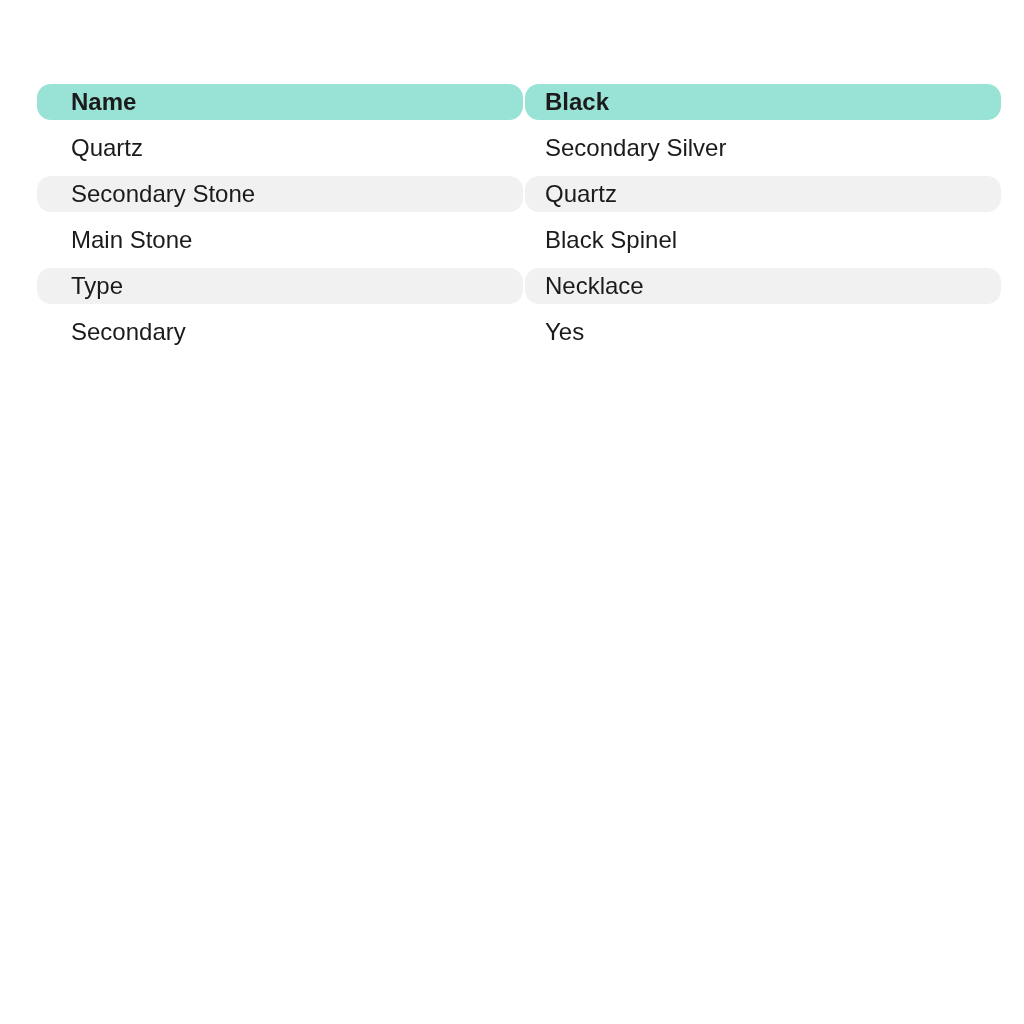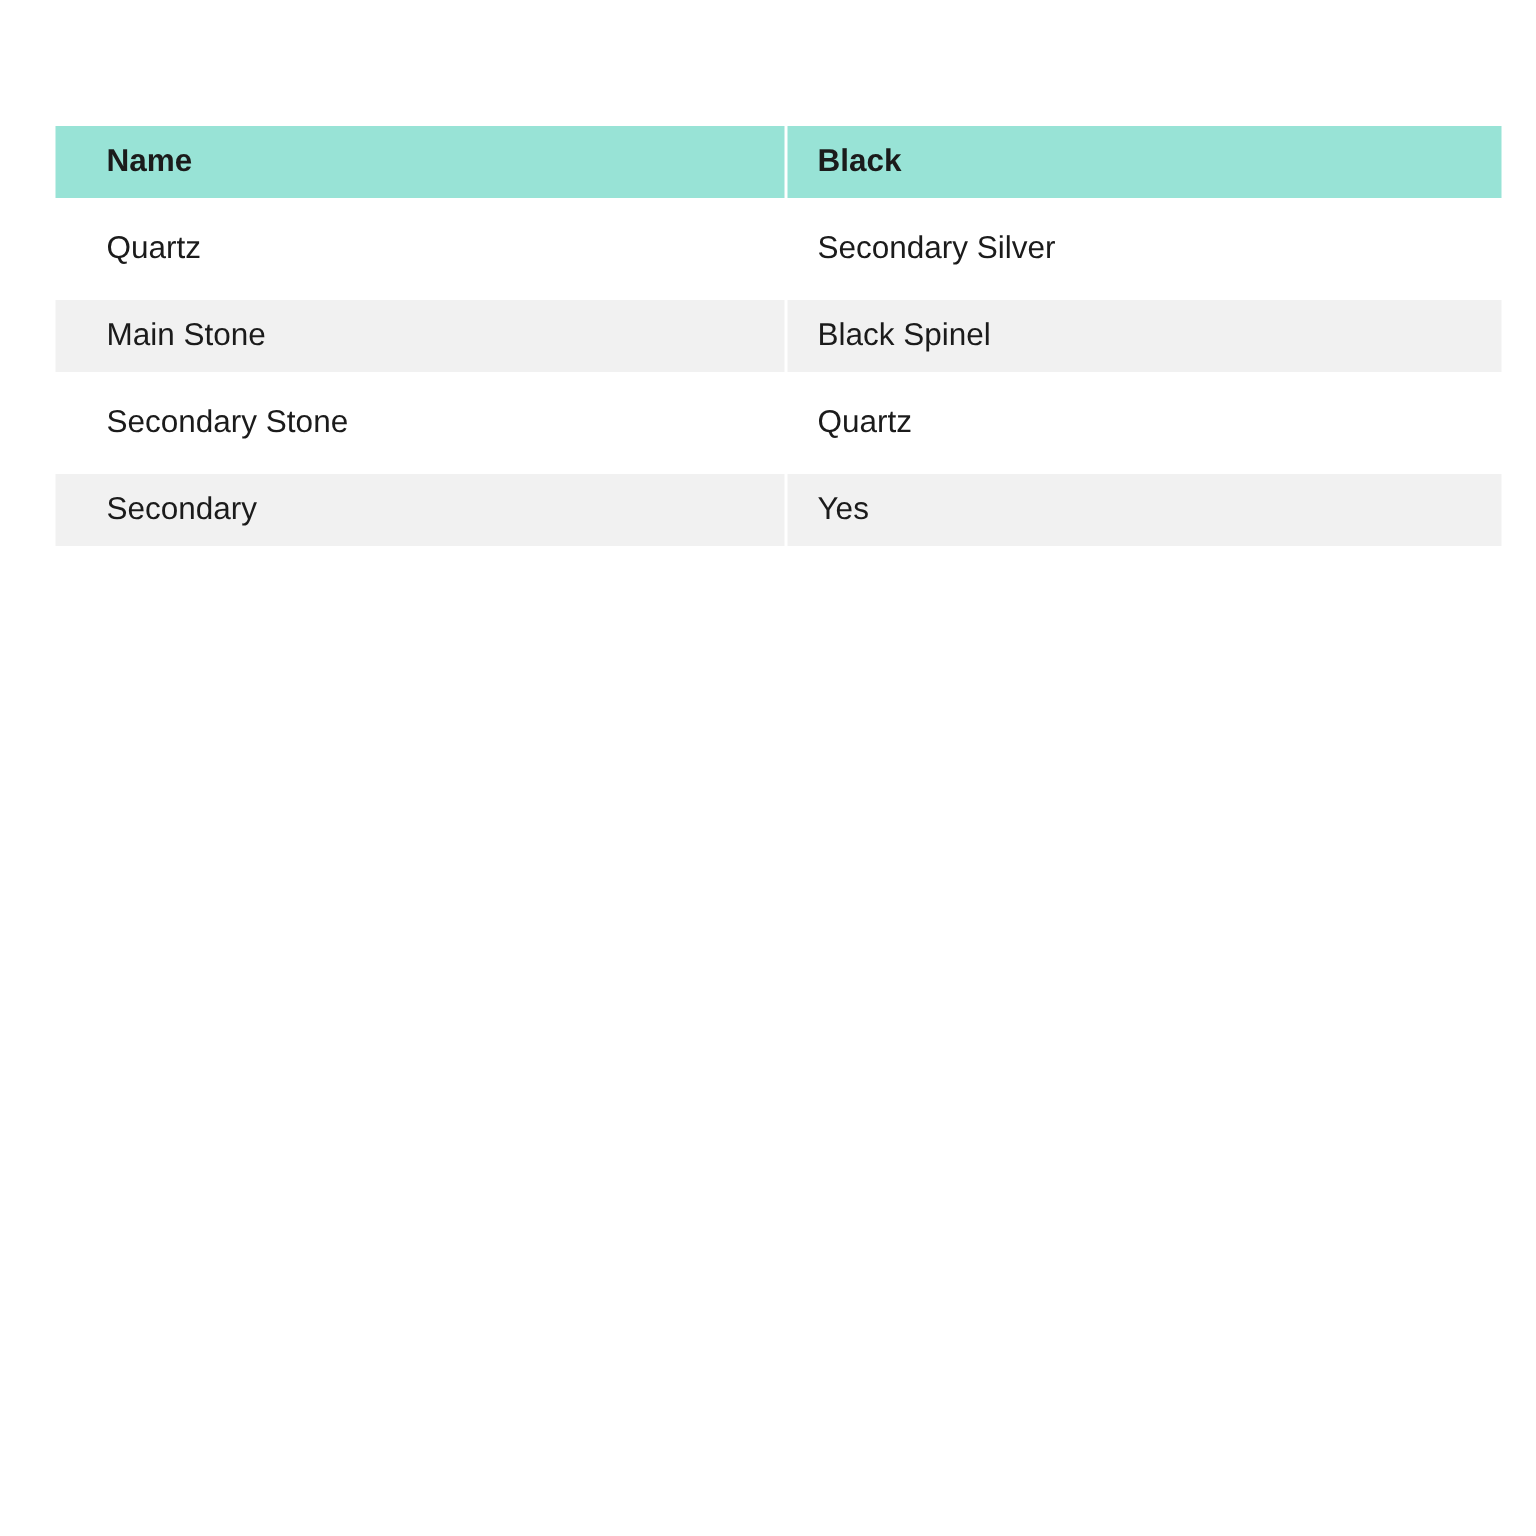--- a/index.html
+++ b/index.html
@@ -14,29 +14,30 @@
     border-collapse: separate;
     border-spacing: 2px 10px;
     table-layout: fixed;
     width: 968px;
     margin: 74px 0 0 35px;
   }
   table.attr-table col.c-name  { width: 486px; }
   table.attr-table col.c-value { width: 476px; }
   table.attr-table th,
   table.attr-table td {
-    height: 48px;
+    height: 36px;
     box-sizing: border-box;
     vertical-align: middle;
     text-align: left;
-    font-size: 21px;
+    font-size: 24px;
     color: var(--text-color, #1b1b1b);
     padding: 0 10px 0 20px;
     white-space: nowrap;
     overflow: hidden;
+    border-radius: 14px;
   }
   table.attr-table th:first-child,
   table.attr-table td:first-child {
     padding-left: 34px;
   }
   table.attr-table thead th {
     background: var(--header-bg, #98e3d6);
     font-weight: 600;
   }
   table.attr-table tbody tr:nth-child(even) td {
@@ -59,25 +60,29 @@
       <th>Name</th>
       <th>Black</th>
     </tr>
   </thead>
   <tbody>
     <tr>
       <td>Quartz</td>
       <td>Secondary Silver</td>
     </tr>
     <tr>
+      <td>Secondary Stone</td>
+      <td>Quartz</td>
+    </tr>
+    <tr>
       <td>Main Stone</td>
       <td>Black Spinel</td>
     </tr>
     <tr>
-      <td>Secondary Stone</td>
-      <td>Quartz</td>
+      <td>Type</td>
+      <td>Necklace</td>
     </tr>
     <tr>
       <td>Secondary</td>
       <td>Yes</td>
     </tr>
   </tbody>
 </table>
 
 </body></html>

